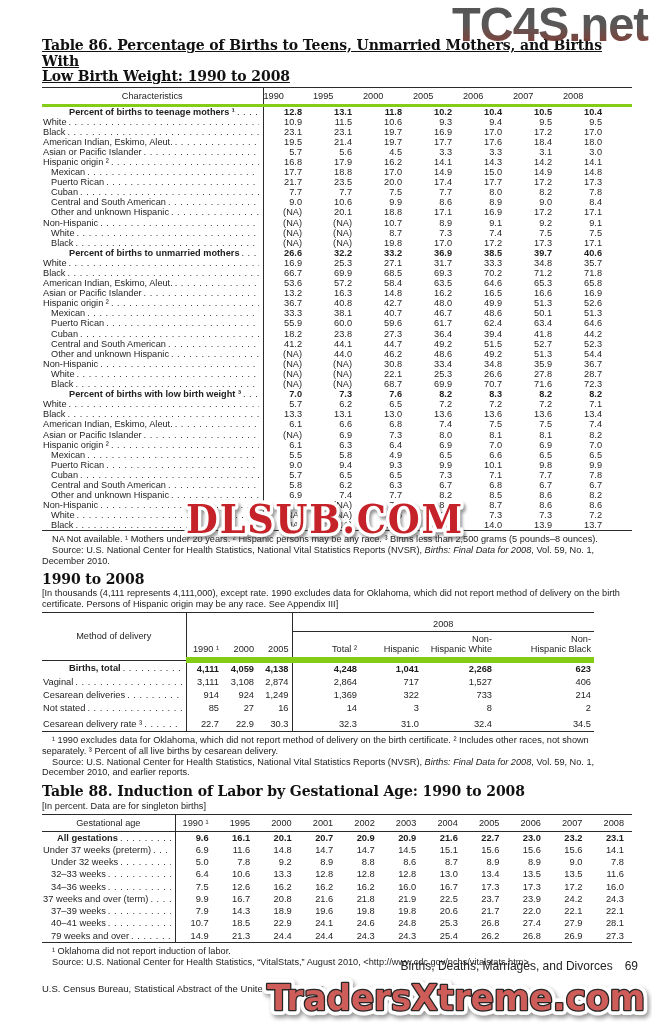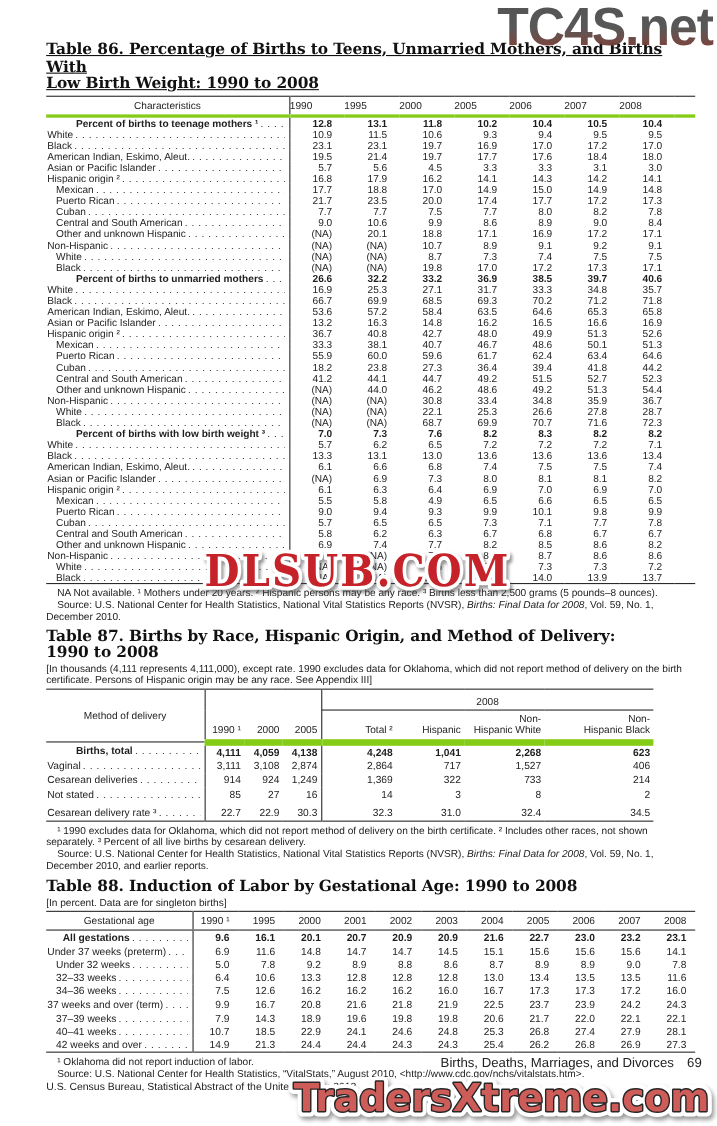--- a/index.html
+++ b/index.html
@@ -799,21 +799,20 @@
         </tr>
       </tbody>
   </table>
 
   <div class="fnblock">
     <p>NA Not available. ¹ Mothers under 20 years. ² Hispanic persons may be any race. ³ Births less than 2,500 grams (5 pounds–8 ounces).</p>
     <p><span>Source: U.S. National Center for Health Statistics, National Vital Statistics Reports (NVSR), </span><span class="it">Births: Final Data for 2008</span><span>, Vol. 59, No. 1, December 2010.</span></p>
   </div>
 
   <div class="tbl-title t87-title">
-    <div>Table 87. Births by Race, Hispanic Origin, and Method of Delivery:</div>
     <div>1990 to 2008</div>
   </div>
   <div class="note">[In thousands (4,111 represents 4,111,000), except rate. 1990 excludes data for Oklahoma, which did not report method of delivery on the birth certificate. Persons of Hispanic origin may be any race. See Appendix III]</div>
 
   <table class="dt t87">
     <colgroup>
       <col style="width:144px">
         <col style="width:36px">
         <col style="width:35px">
         <col style="width:35px">
@@ -1105,21 +1104,21 @@
           <td class="num">24.8</td>
           <td class="num">25.3</td>
           <td class="num">26.8</td>
           <td class="num">27.4</td>
           <td class="num">27.9</td>
           <td class="num">28.1</td>
         </tr>
         <tr>
           <td class="label">
             <div class="lw ind1">
-              <span class="lt">42 weeks and over</span>
+              <span class="lt">79 weeks and over</span>
               <span class="dots"></span>
             </div>
           </td>
           <td class="num vline">14.9</td>
           <td class="num">21.3</td>
           <td class="num">24.4</td>
           <td class="num">24.4</td>
           <td class="num">24.3</td>
           <td class="num">24.3</td>
           <td class="num">25.4</td>

